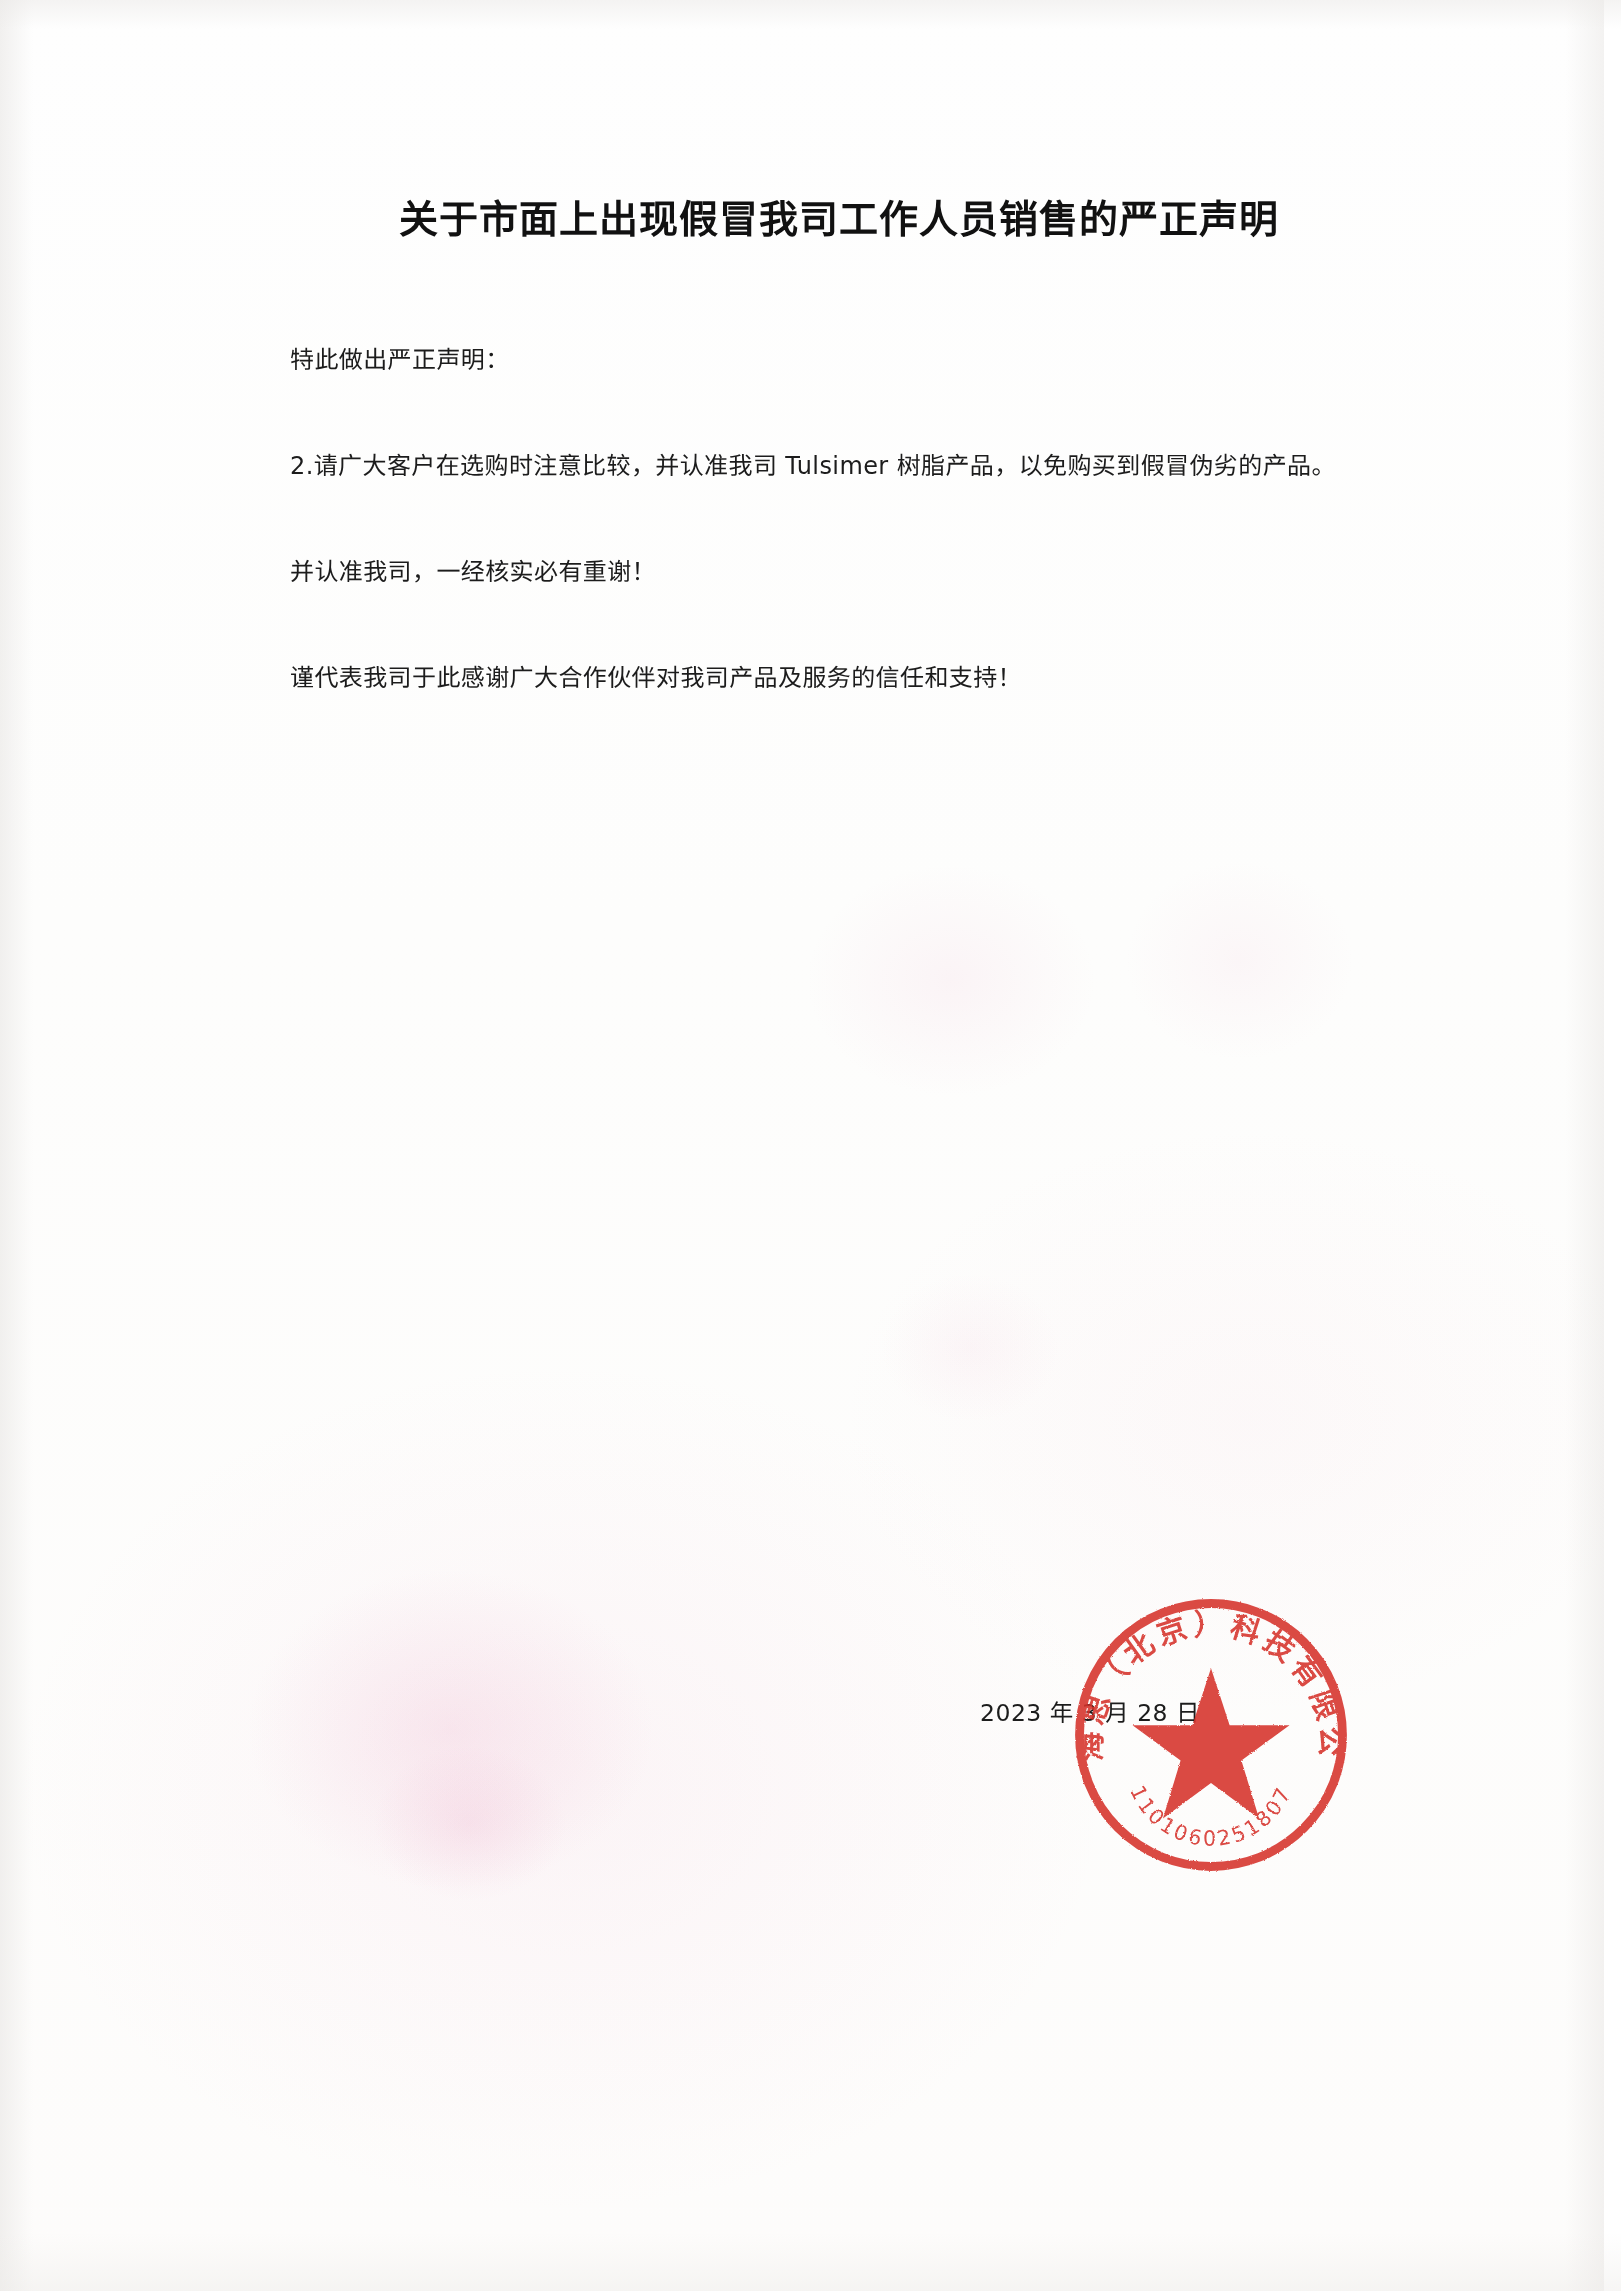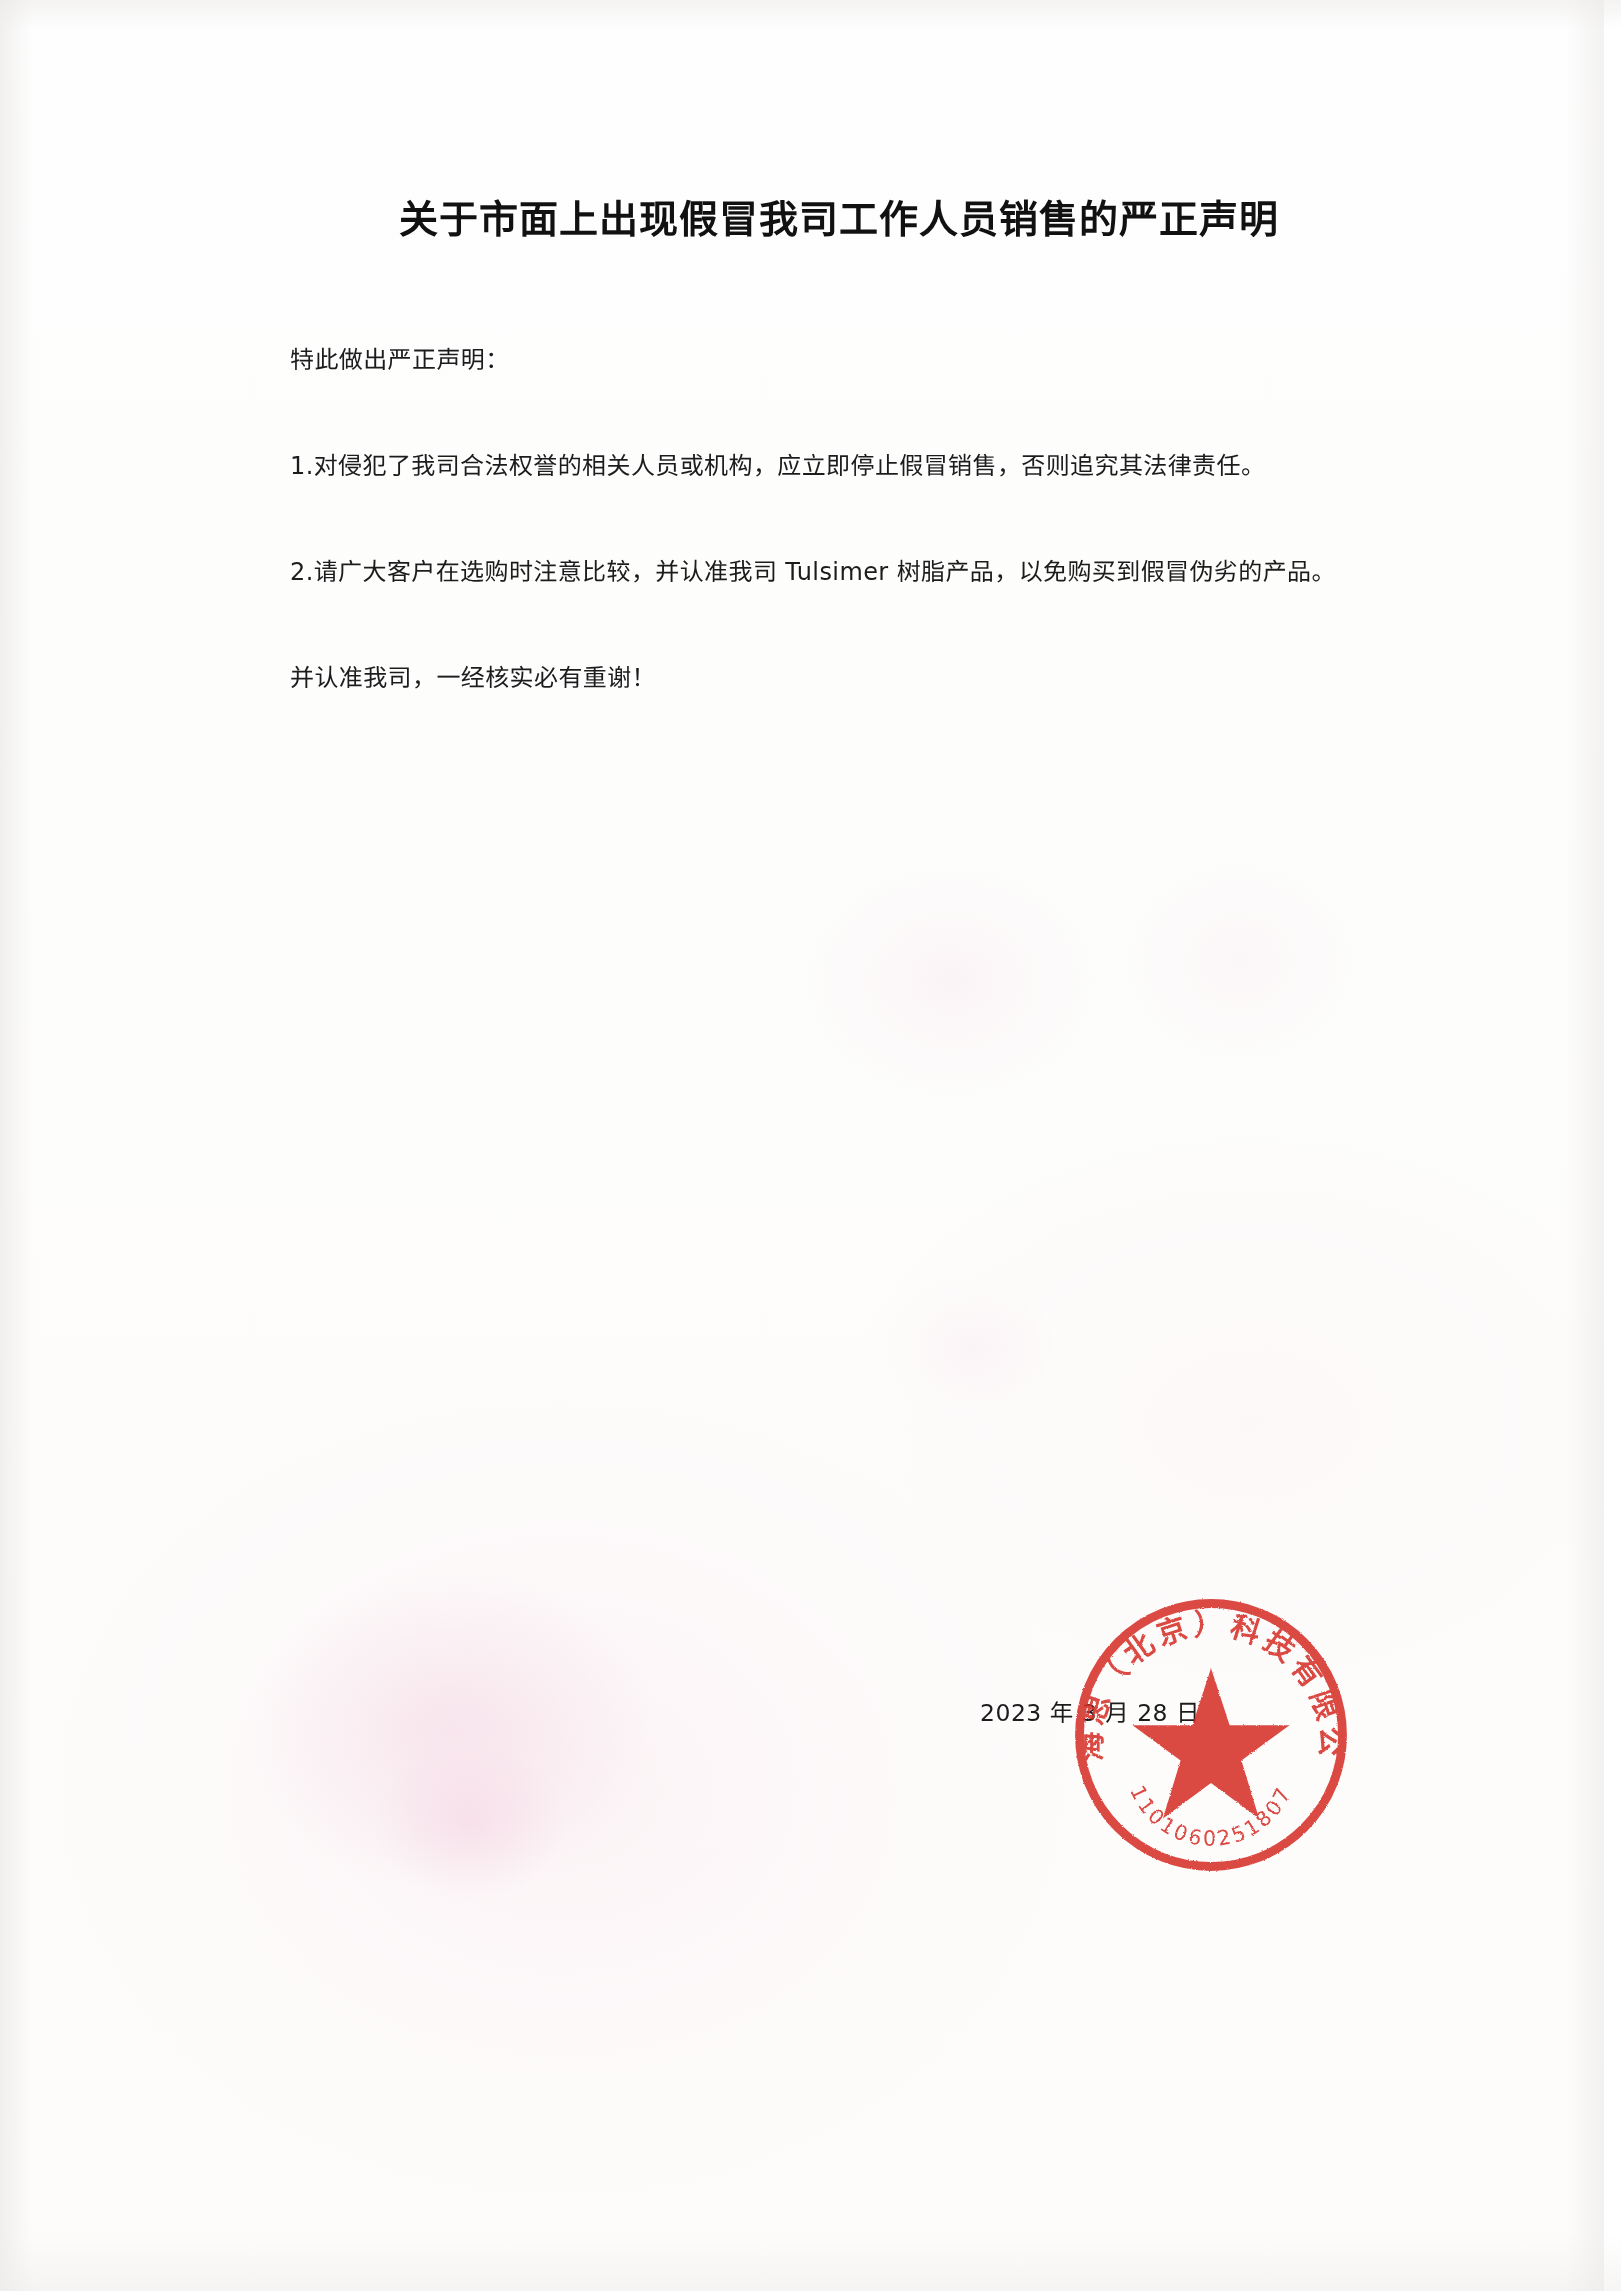--- a/index.html
+++ b/index.html
@@ -152,23 +152,23 @@
 
   <div class="smudge s2"></div>
   <div class="smudge s3"></div>
   <div class="smudge s5"></div>
 
   <div class="doc">
     <h1 class="doc-title">关于市面上出现假冒我司工作人员销售的严正声明</h1>
 
     <div class="body-block">
       <p class="para">特此做出严正声明：</p>
-      <p class="para">1.对侵犯了我司合法权誉的相关人员或机构，应立即停止假冒销售，否则追究其法律责任。</p>
       <p class="para">2.请广大客户在选购时注意比较，并认准我司 Tulsimer 树脂产品，以免购买到假冒伪劣的产品。</p>
       <p class="para">并认准我司，一经核实必有重谢！</p>
+      <p class="para">谨代表我司于此感谢广大合作伙伴对我司产品及服务的信任和支持！</p>
     </div>
   </div>
 
   <div class="smudge s1"></div>
   <div class="smudge s4"></div>
 
   <div class="sig-block">
     <div class="sig-line">2023 年 3 月 28 日</div>
   </div>
 

